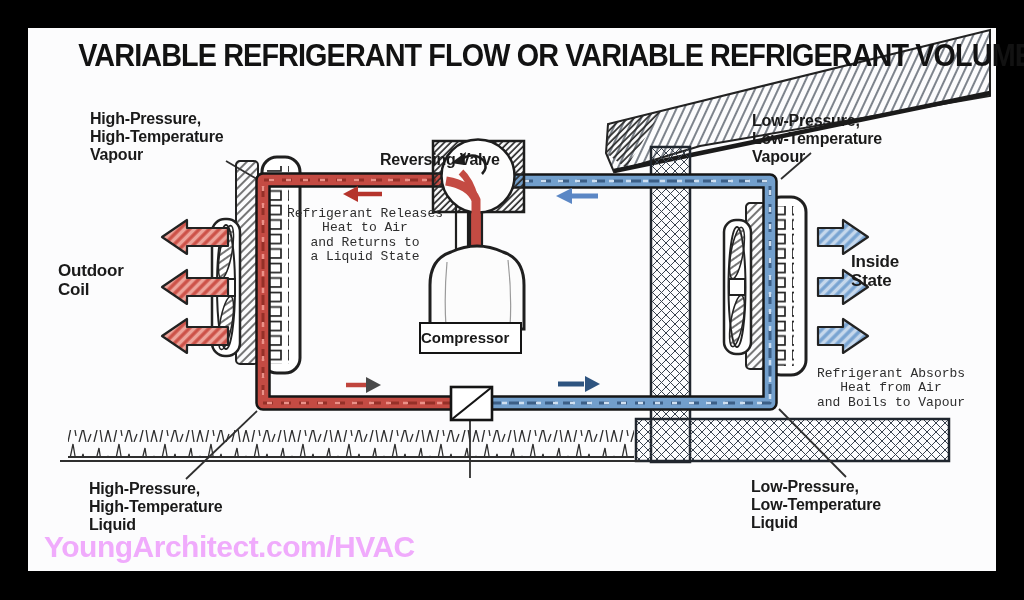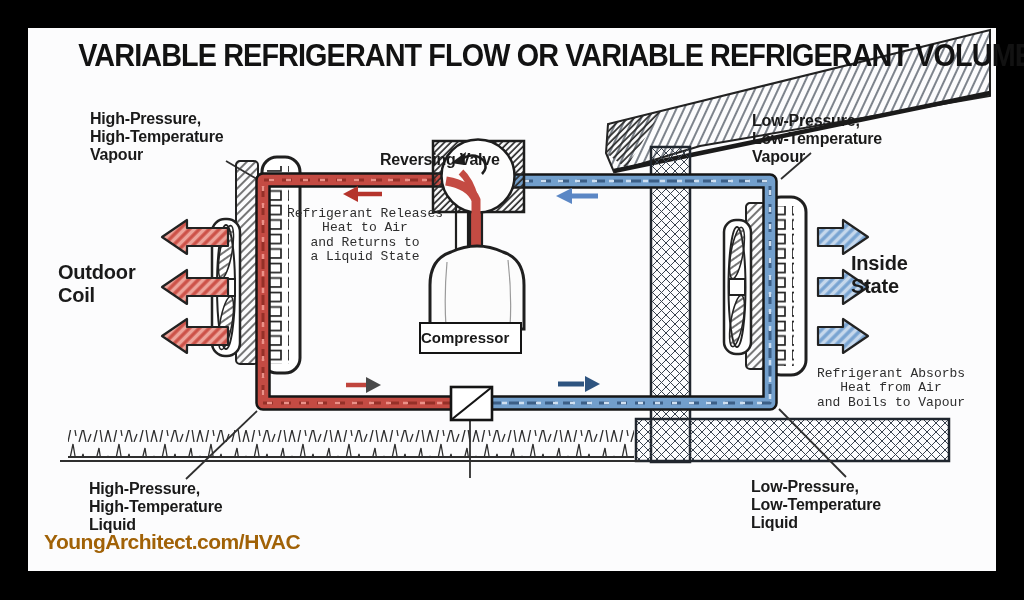--- a/index.html
+++ b/index.html
@@ -3,26 +3,26 @@
 <meta charset="utf-8">
 <style>
   html,body{margin:0;padding:0;background:#000;}
   #frame{position:relative;width:1024px;height:600px;background:#000;overflow:hidden;
          font-family:"Liberation Sans",sans-serif;}
   #diagram-svg{position:absolute;left:0;top:0;}
   .lbl{position:absolute;font-weight:bold;font-size:16px;line-height:1.13;color:#1a1a1a;
        text-align:left;white-space:pre-line;letter-spacing:-0.2px;}
   .note{position:absolute;font-weight:normal;font-size:13px;line-height:1.1;color:#2e2e2e;
         text-align:center;white-space:pre-line;font-family:Liberation Mono, monospace;}
-  .coil-lbl{font-size:20px;}
+  .coil-lbl{font-size:17px;}
   #title{position:absolute;left:30px;top:37px;width:964px;text-align:center;
          font-size:32px;font-weight:800;color:#121212;letter-spacing:-1px;
          transform:scaleX(0.9);white-space:nowrap;}
-  #watermark{position:absolute;left:44px;top:530px;font-size:21px;font-weight:bold;
-             color:#a16207;letter-spacing:-0.5px;}
+  #watermark{position:absolute;left:44px;top:530px;font-size:30px;font-weight:bold;
+             color:#f0abfc;letter-spacing:-0.5px;}
   #compressor-box{position:absolute;left:419px;top:322px;width:99px;height:28px;
                   background:#fff;border:2.5px solid #141414;font-size:15px;font-weight:bold;
                   color:#1a1a1a;text-align:left;line-height:28px;}
 </style>
 </head>
 <body>
 
 <div id="frame">
 
 <svg id="diagram-svg" width="1024" height="600" viewBox="0 0 1024 600">

